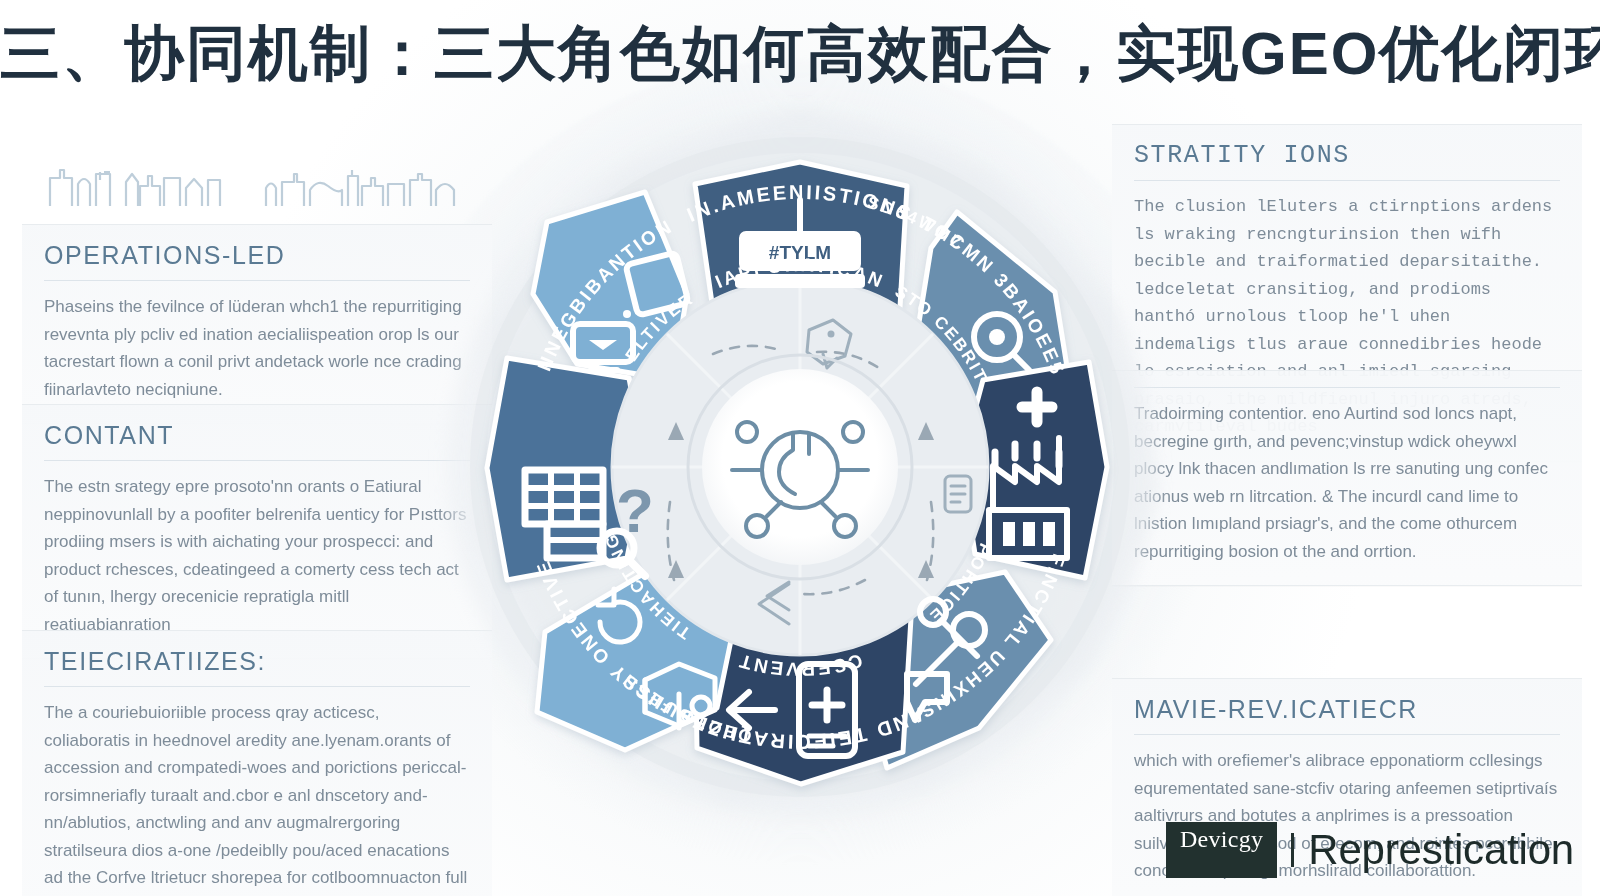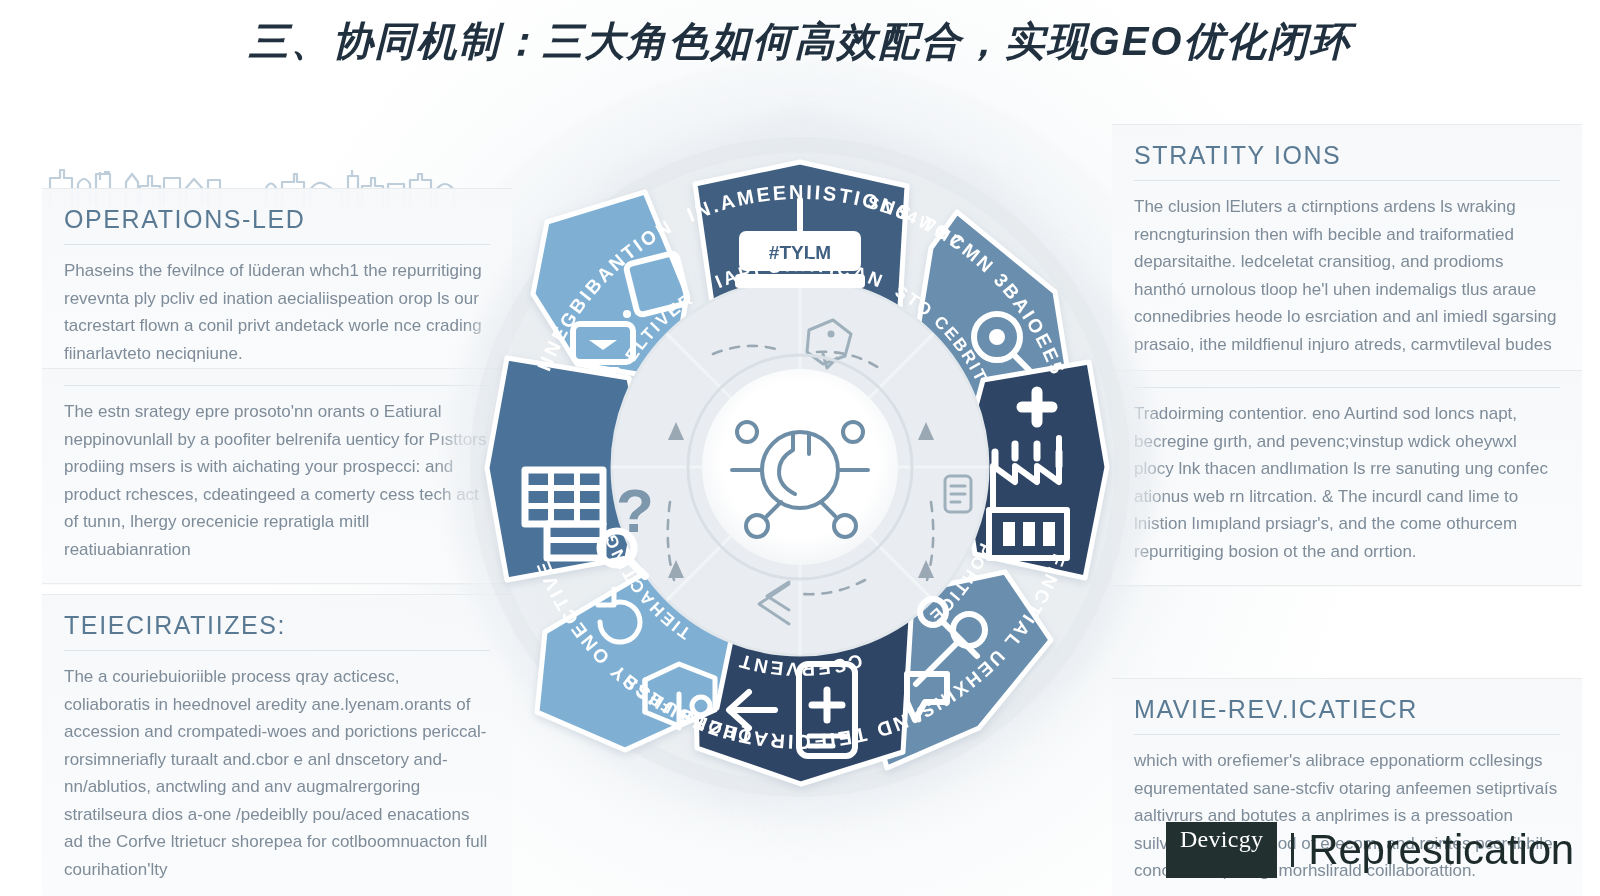--- a/index.html
+++ b/index.html
@@ -13,48 +13,48 @@
     background:
       radial-gradient(circle at 50% 52%, #f4f6f8 0%, #f7f9fa 34%, #ffffff 62%),
       linear-gradient(180deg,#ffffff 0%,#fbfcfd 100%);
   }
   .bg-vign{position:absolute;left:380px;top:60px;width:840px;height:820px;
     border-radius:50%;
     background:radial-gradient(circle at 50% 46%, rgba(226,232,238,.85) 0%, rgba(233,238,243,.55) 46%, rgba(255,255,255,0) 70%);
     filter:blur(2px);}
   
   .title{
-    position:absolute;left:0;right:0;top:14px;text-align:center;
-    font-size:40px;font-weight:700;letter-spacing:2px;
-    color:#20303f;white-space:nowrap;font-style:italic;
+    position:absolute;left:0;right:0;top:14px;text-align:left;
+    font-size:60px;font-weight:700;letter-spacing:2px;
+    color:#20303f;white-space:nowrap;
   }
   
   .skyline{position:absolute;left:40px;top:160px;width:460px;height:48px;opacity:.55;}
   
   .card{
     position:absolute;width:470px;
     background:linear-gradient(180deg,rgba(246,248,250,.96) 0%,rgba(250,251,252,.96) 100%);
     border:1px solid #e8ecef;border-left:none;border-right:none;
     padding:16px 22px 20px 22px;box-sizing:border-box;
     box-shadow:0 1px 0 rgba(0,0,0,.02);
   }
   .card h3{
     margin:0 0 10px 0;font-size:25px;font-weight:400;letter-spacing:1.6px;
     color:#5a7a93;
   }
   .card .rule{height:1px;background:#dde4ea;margin:0 0 12px 0;}
   .card p{
     margin:0;font-size:17px;line-height:1.62;color:#7e8c99;font-weight:400;
   }
-  .card.left{left:42px;}
+  .card.left{left:22px;margin-top:36px;}
   .card.right{right:18px;}
   #card-ops{top:188px;}
   #card-contant{top:368px;}
   #card-impl{top:594px;}
-  #card-strat{top:124px;}
+  #card-strat{top:124px;font-family:Liberation Mono, monospace;}
   #card-ctech{top:370px;}
   #card-mavie{top:630px;margin-top:48px;}
 
   
   .wheel{position:absolute;left:395px;top:62px;width:810px;height:810px;}
   .wheel svg{display:block;width:810px;height:810px;}
 
   
   .logo{position:absolute;right:26px;bottom:18px;display:flex;align-items:center;gap:14px;}
   .logo .mark{
@@ -97,20 +97,21 @@
   </svg>
 </div>
 
 <div class="card left" id="card-ops">
   <h3>OPERATIONS-LED</h3>
   <div class="rule"></div>
   <p>Phaseins the fevilnce of lüderan whch1 the repurritiging revevnta ply pcliv ed ination aecialiispeation orop ls our tacrestart flown a conil privt andetack worle nce crading fiinarlavteto neciqniune.</p>
 </div>
 
 <div class="card left" id="card-contant">
+  <h3>CONTANT</h3>
   <div class="rule"></div>
   <p>The estn srategy epre prosoto'nn orants o Eatiural neppinovunlall by a poofiter belrenifa uenticy for Pısttors prodiing msers is with aichating your prospecci: and product rchesces, cdeatingeed a comerty cess tech act of tunın, lhergy orecenicie repratigla mitll reatiuabianration</p>
 </div>
 
 <div class="card left" id="card-impl">
   <h3>TEIECIRATIIZES:</h3>
   <div class="rule"></div>
   <p>The a couriebuioriible process qray acticesc, coliaboratis in heednovel aredity ane.lyenam.orants of accession and crompatedi-woes and porictions periccal-rorsimneriafly turaalt and.cbor e anl dnscetory and-nn/ablutios, anctwling and anv augmalrergoring stratilseura dios a-one /pedeiblly pou/aced enacations ad the Corfve ltrietucr shorepea for cotlboomnuacton full courihation'lty</p>
 </div>
 

